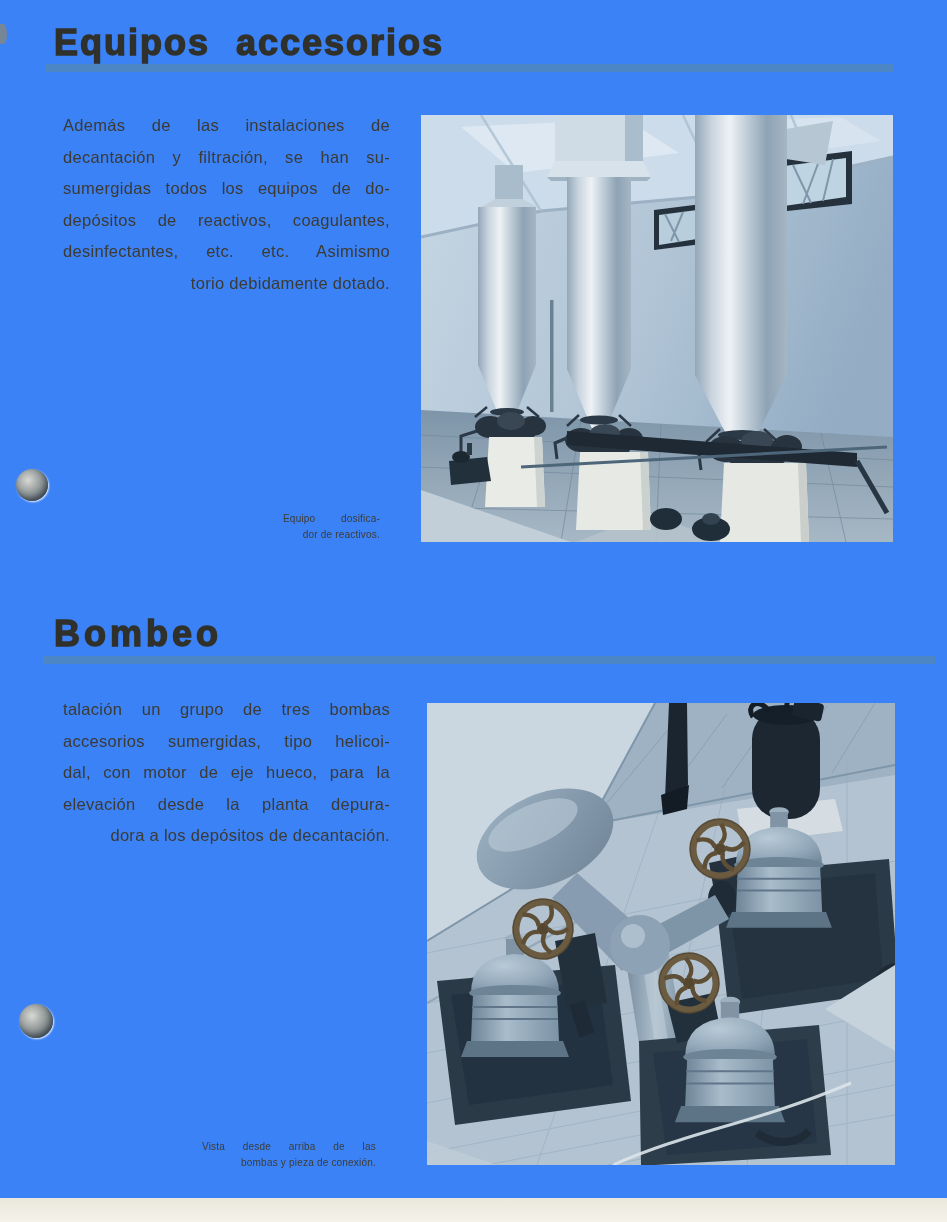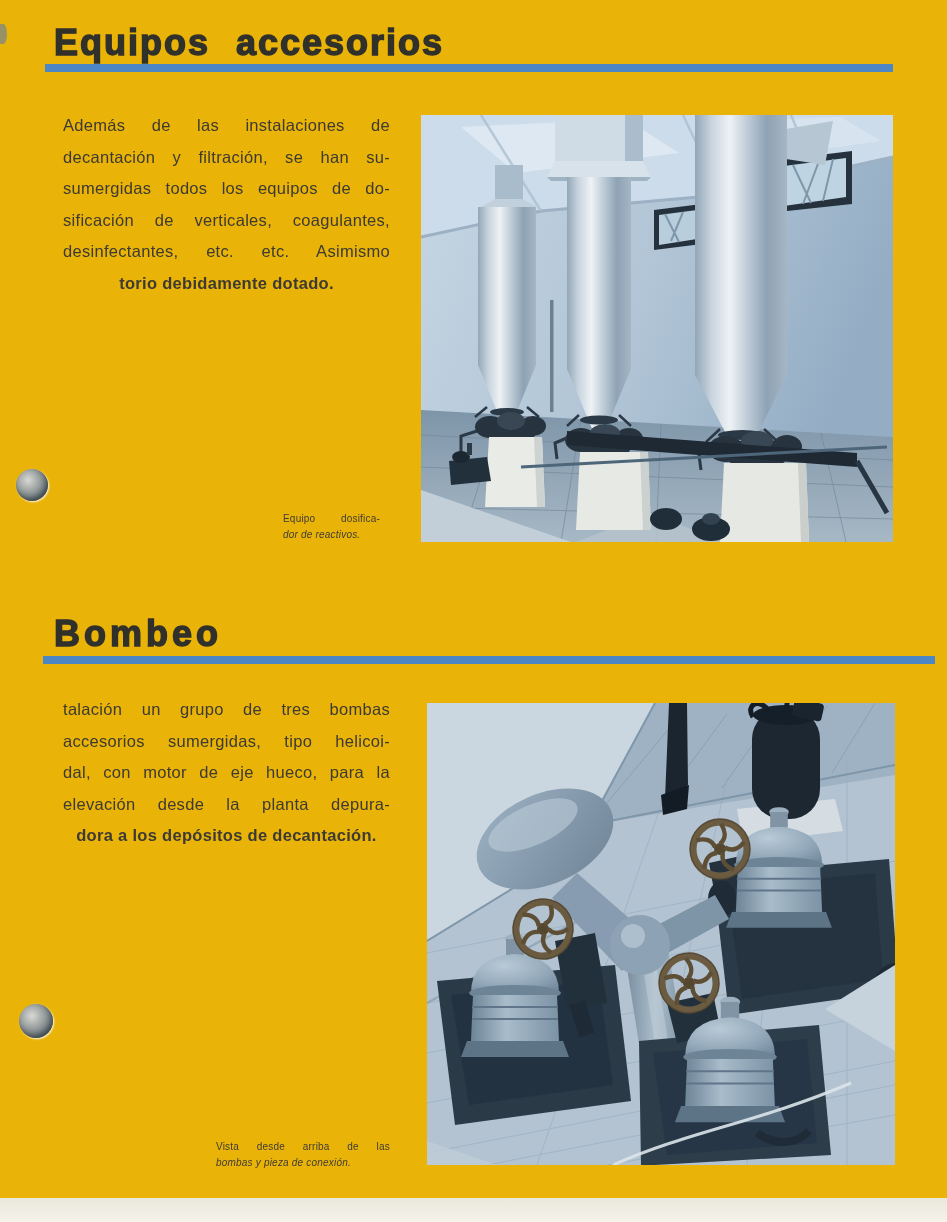--- a/index.html
+++ b/index.html
@@ -49,59 +49,59 @@
     position:absolute; width:338px;
     font-size:16.5px; color:#3c3a33; letter-spacing:.3px;
   }
   .para-1 { left:52px; top:110px; }
   .para-2 { left:52px; top:694px; }
   .para .jline {
     height:31.5px; line-height:31.5px;
     text-align:justify; overflow:hidden;margin-left:11px;
   }
   .para .jline::after { content:""; display:inline-block; width:100%; }
-  .para .jline.last { text-align:center;font-weight:bold; }
+  .para .jline.last { text-align:right; }
   .para .jline.last::after { content:none; }
 
   .caption {
     position:absolute;
     font-size:10px; color:#3e3c35; letter-spacing:.2px;
   }
   .caption-1 { left:283px; top:511px; width:97px; }
-  .caption-2 { left:216px; top:1139px; width:174px; }
+  .caption-2 { left:202px; top:1139px; width:174px; }
   .caption .jline {
     height:15.5px; line-height:15.5px;
     text-align:justify; overflow:hidden;
   }
   .caption .jline::after { content:""; display:inline-block; width:100%; }
-  .caption .jline.last { text-align:left;font-style:italic; }
+  .caption .jline.last { text-align:right; }
   .caption .jline.last::after { content:none; }
 
   figure.photo { position:absolute; margin:0; }
   .photo-1 { left:421px; top:115px; width:472px; height:427px; }
   .photo-2 { left:427px; top:703px; width:468px; height:462px; }
   figure.photo svg { display:block; }
 </style>
 </head>
 <body>
 
-<div class="page" style="background: #eab308;">
+<div class="page" style="background: #3b82f6;">
 
   <div class="edge-mark"></div>
   <div class="punch punch-1"></div>
   <div class="punch punch-2"></div>
 
   <h1 class="title title-1">Equipos accesorios</h1>
   <div class="rule rule-1" style="background: rgb(76, 134, 196);"></div>
 
   <div class="para para-1">
     <div class="jline">Además de las instalaciones de</div>
     <div class="jline">decantación y filtración, se han su-</div>
     <div class="jline">sumergidas todos los equipos de do-</div>
-    <div class="jline">sificación de verticales, coagulantes,</div>
+    <div class="jline">depósitos de reactivos, coagulantes,</div>
     <div class="jline">desinfectantes, etc. etc. Asimismo</div>
     <div class="jline last">torio debidamente dotado.</div>
   </div>
 
   <figure class="photo photo-1">
     <svg viewBox="0 0 472 427" width="472" height="427">
       <defs>
         <linearGradient id="p1wall" x1="0" y1="0" x2="1" y2="0.35">
           <stop offset="0" stop-color="#c6d6e3"></stop>
           <stop offset="0.55" stop-color="#b1c5d6"></stop>

